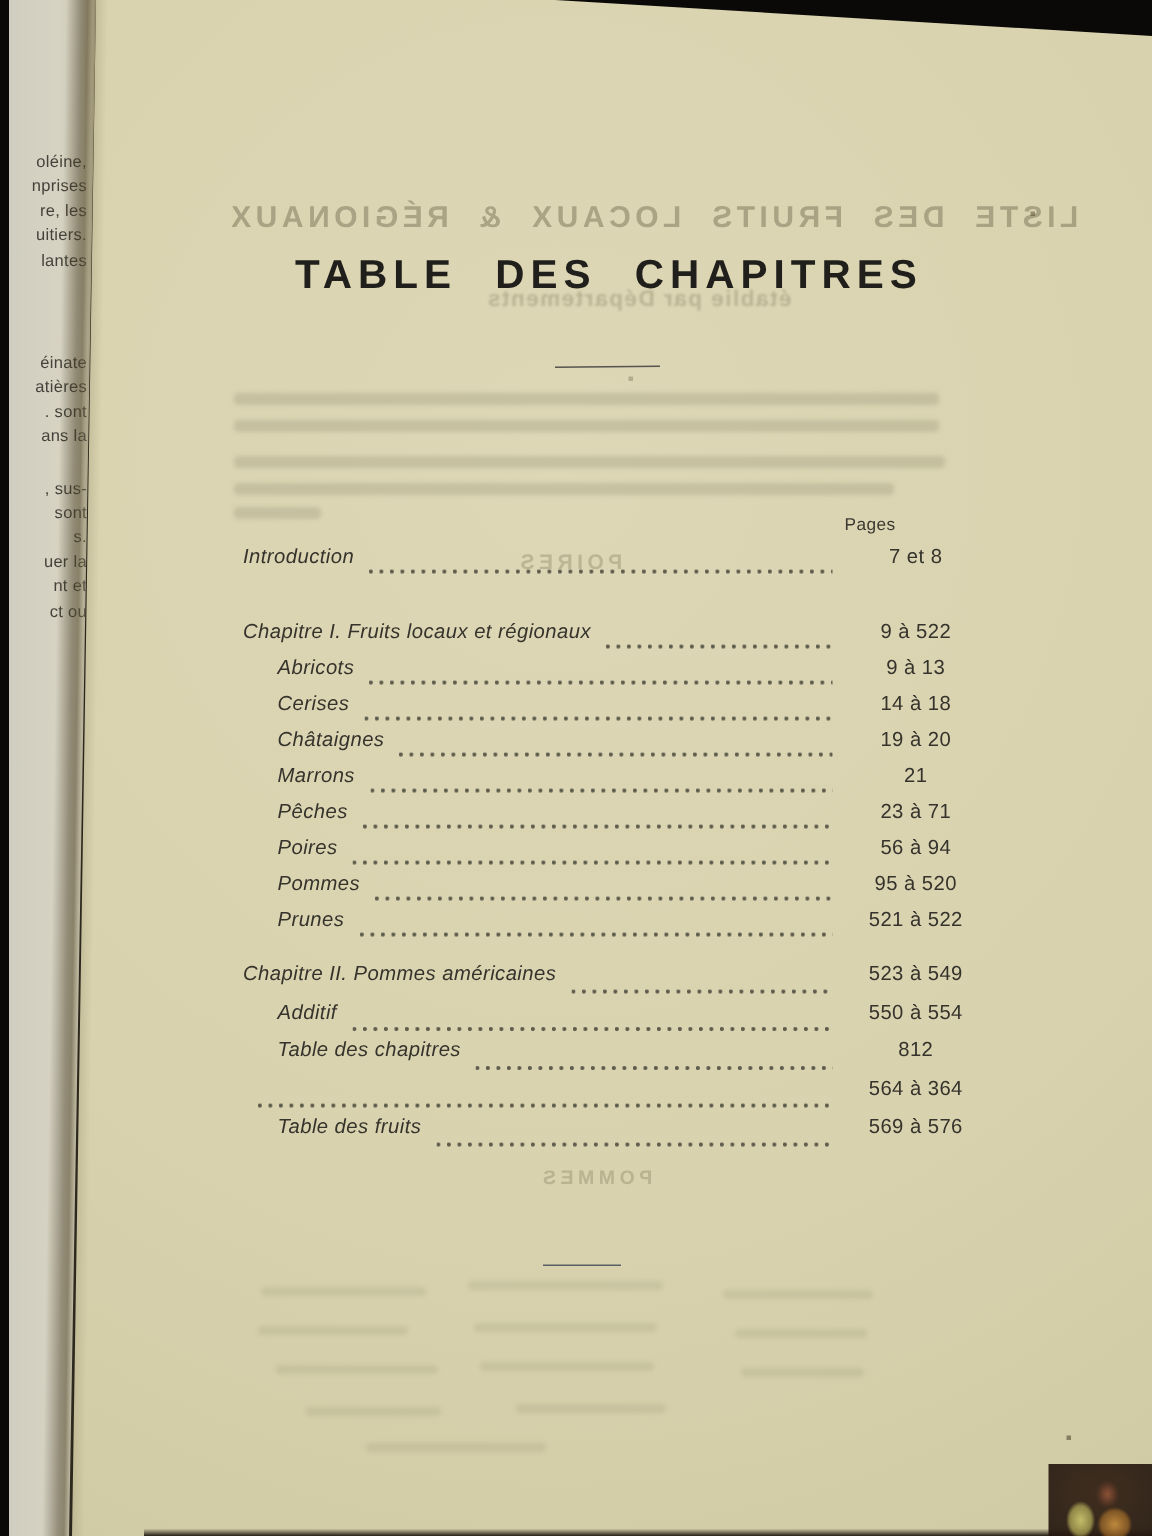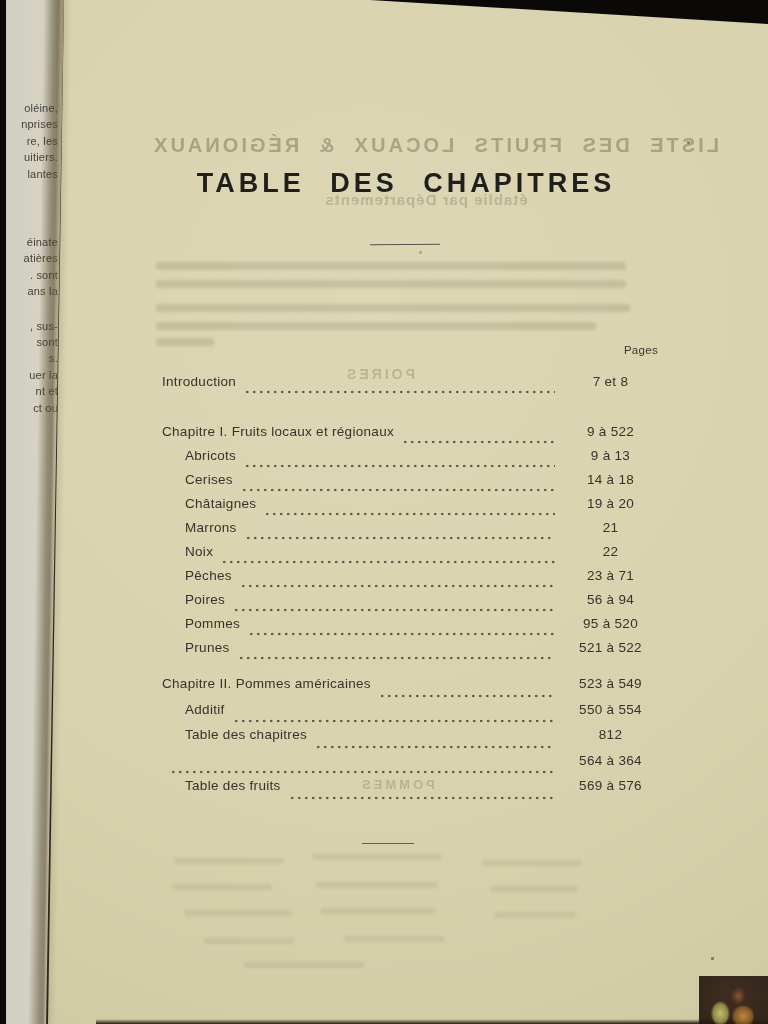--- a/index.html
+++ b/index.html
@@ -70,29 +70,29 @@
     color:var(--title-ink);z-index:3;
   }
   .rule{position:absolute;height:0;border-top:1.5px solid #55544e;z-index:3;}
   .rule-top{left:326px;top:244px;width:70px;transform:rotate(-.6deg);}
   .rule-bottom{left:318px;top:843px;width:52px;border-top-color:#5a6068;}
   .toc{
     position:absolute;left:118px;top:344px;width:496px;z-index:3;
     color:var(--ink);font-size:13.5px;letter-spacing:.3px;
   }
   .pages-header{
-    text-align:right;width:95px;margin-left:401px;height:14px;
-    font-size:11.5px;margin-bottom:16px;color:#3b3931;
+    text-align:left;width:95px;margin-left:401px;height:14px;
+    font-size:11.5px;margin-bottom:5px;color:#3b3931;
   }
   .toc-row{display:flex;align-items:baseline;height:24px;}
   .toc-row.gap{margin-top:26px;}
   .toc-row.s2{height:25.5px;}
   .toc-row.s2.gap{margin-top:12px;}
   .toc-row.indent .toc-label{padding-left:23px;}
-  .toc-label{white-space:nowrap;}
+  .toc-label{white-space:nowrap;font-style:italic;}
   .leader{
     flex:1;align-self:flex-end;height:13px;margin:0 8px 4px 10px;
     background-image:radial-gradient(circle at 1.2px 11px, rgba(62,60,50,.78) 1.1px, transparent 1.6px);
     background-size:7px 13px;background-repeat:repeat-x;
   }
   .toc-pages{width:95px;text-align:center;white-space:nowrap;}
   
   .specks{position:absolute;left:0;top:0;width:1px;height:1px;
     box-shadow:644px 142px 0 1px rgba(70,55,30,.45),
                376px 252px 0 1px rgba(90,75,45,.3),
@@ -201,25 +201,20 @@
             <span class="toc-label">Châtaignes</span>
             <span class="leader"></span>
             <span class="toc-pages">19 à 20</span>
           </div>
           <div class="toc-row indent">
             <span class="toc-label">Marrons</span>
             <span class="leader"></span>
             <span class="toc-pages">21</span>
           </div>
           <div class="toc-row indent">
-            <span class="toc-label">Noix</span>
-            <span class="leader"></span>
-            <span class="toc-pages">22</span>
-          </div>
-          <div class="toc-row indent">
             <span class="toc-label">Pêches</span>
             <span class="leader"></span>
             <span class="toc-pages">23 à 71</span>
           </div>
           <div class="toc-row indent">
             <span class="toc-label">Poires</span>
             <span class="leader"></span>
             <span class="toc-pages">56 à 94</span>
           </div>
           <div class="toc-row indent">

